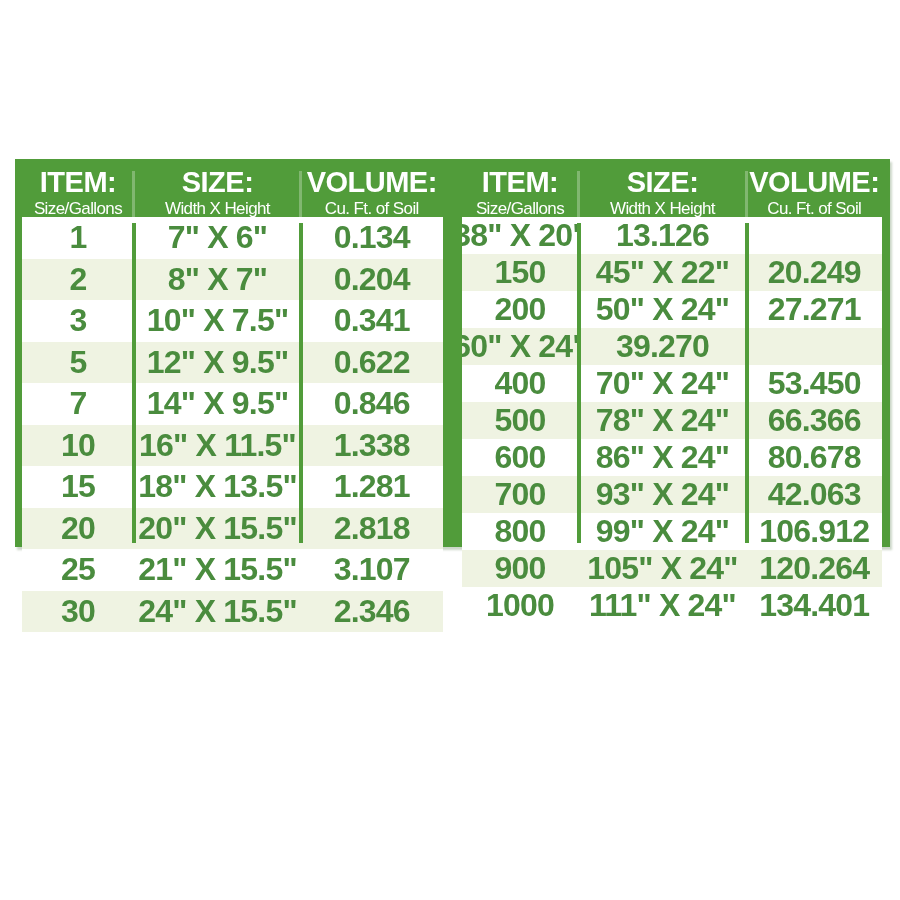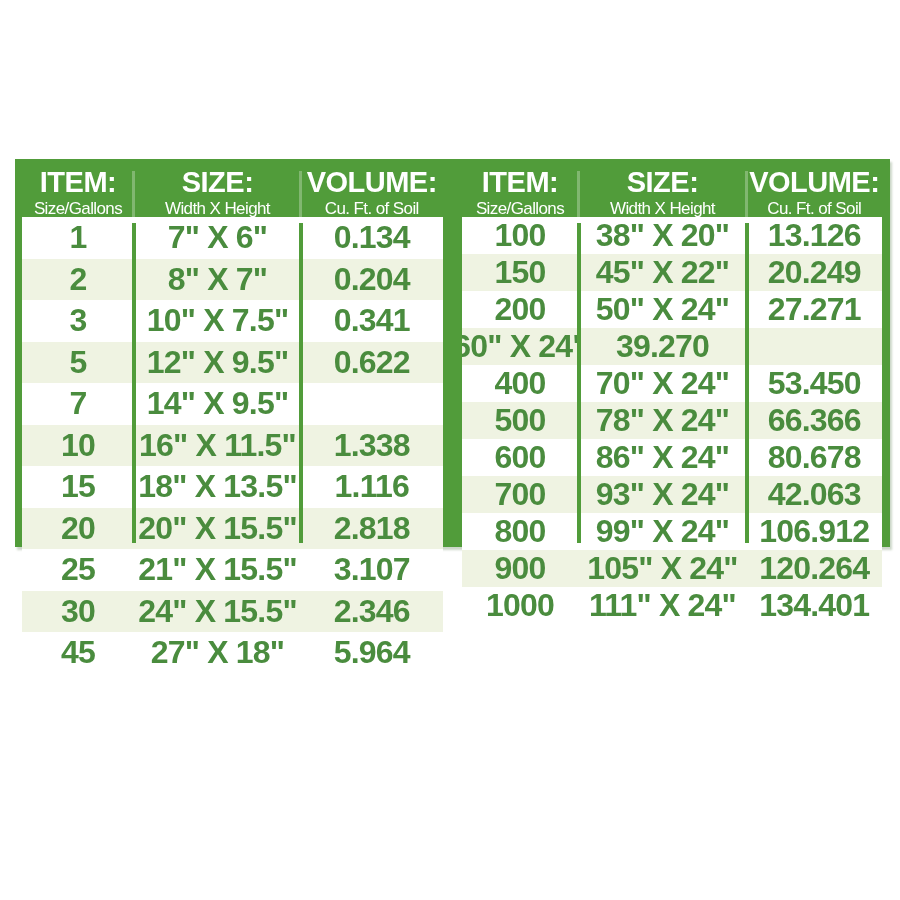--- a/index.html
+++ b/index.html
@@ -138,50 +138,46 @@
           <div class="cell cell-volume">0.341</div>
         </div>
         <div class="row">
           <div class="cell cell-item">5</div>
           <div class="cell cell-size">12" X 9.5"</div>
           <div class="cell cell-volume">0.622</div>
         </div>
         <div class="row">
           <div class="cell cell-item">7</div>
           <div class="cell cell-size">14" X 9.5"</div>
+          <div class="cell cell-volume">0.846</div>
         </div>
         <div class="row">
           <div class="cell cell-item">10</div>
           <div class="cell cell-size">16" X 11.5"</div>
           <div class="cell cell-volume">1.338</div>
         </div>
         <div class="row">
           <div class="cell cell-item">15</div>
           <div class="cell cell-size">18" X 13.5"</div>
-          <div class="cell cell-volume">1.116</div>
+          <div class="cell cell-volume">1.281</div>
         </div>
         <div class="row">
           <div class="cell cell-item">20</div>
           <div class="cell cell-size">20" X 15.5"</div>
           <div class="cell cell-volume">2.818</div>
         </div>
         <div class="row">
           <div class="cell cell-item">25</div>
           <div class="cell cell-size">21" X 15.5"</div>
           <div class="cell cell-volume">3.107</div>
         </div>
         <div class="row">
           <div class="cell cell-item">30</div>
           <div class="cell cell-size">24" X 15.5"</div>
           <div class="cell cell-volume">2.346</div>
-        </div>
-        <div class="row">
-          <div class="cell cell-item">45</div>
-          <div class="cell cell-size">27" X 18"</div>
-          <div class="cell cell-volume">5.964</div>
         </div>
       </div>
     <div class="hsep s1"></div>
     <div class="hsep s2"></div>
     <div class="vline v1"></div>
     <div class="vline v2"></div>
   </section>
 
   <section class="panel panel-right">
     <div class="thead">
@@ -193,21 +189,20 @@
         <div class="h1">SIZE:</div>
         <div class="h2">Width X Height</div>
       </div>
       <div class="hcell">
         <div class="h1">VOLUME:</div>
         <div class="h2">Cu. Ft. of Soil</div>
       </div>
     </div>
     <div class="tbody">
         <div class="row">
-          <div class="cell cell-item">100</div>
           <div class="cell cell-size">38" X 20"</div>
           <div class="cell cell-volume">13.126</div>
         </div>
         <div class="row">
           <div class="cell cell-item">150</div>
           <div class="cell cell-size">45" X 22"</div>
           <div class="cell cell-volume">20.249</div>
         </div>
         <div class="row">
           <div class="cell cell-item">200</div>

